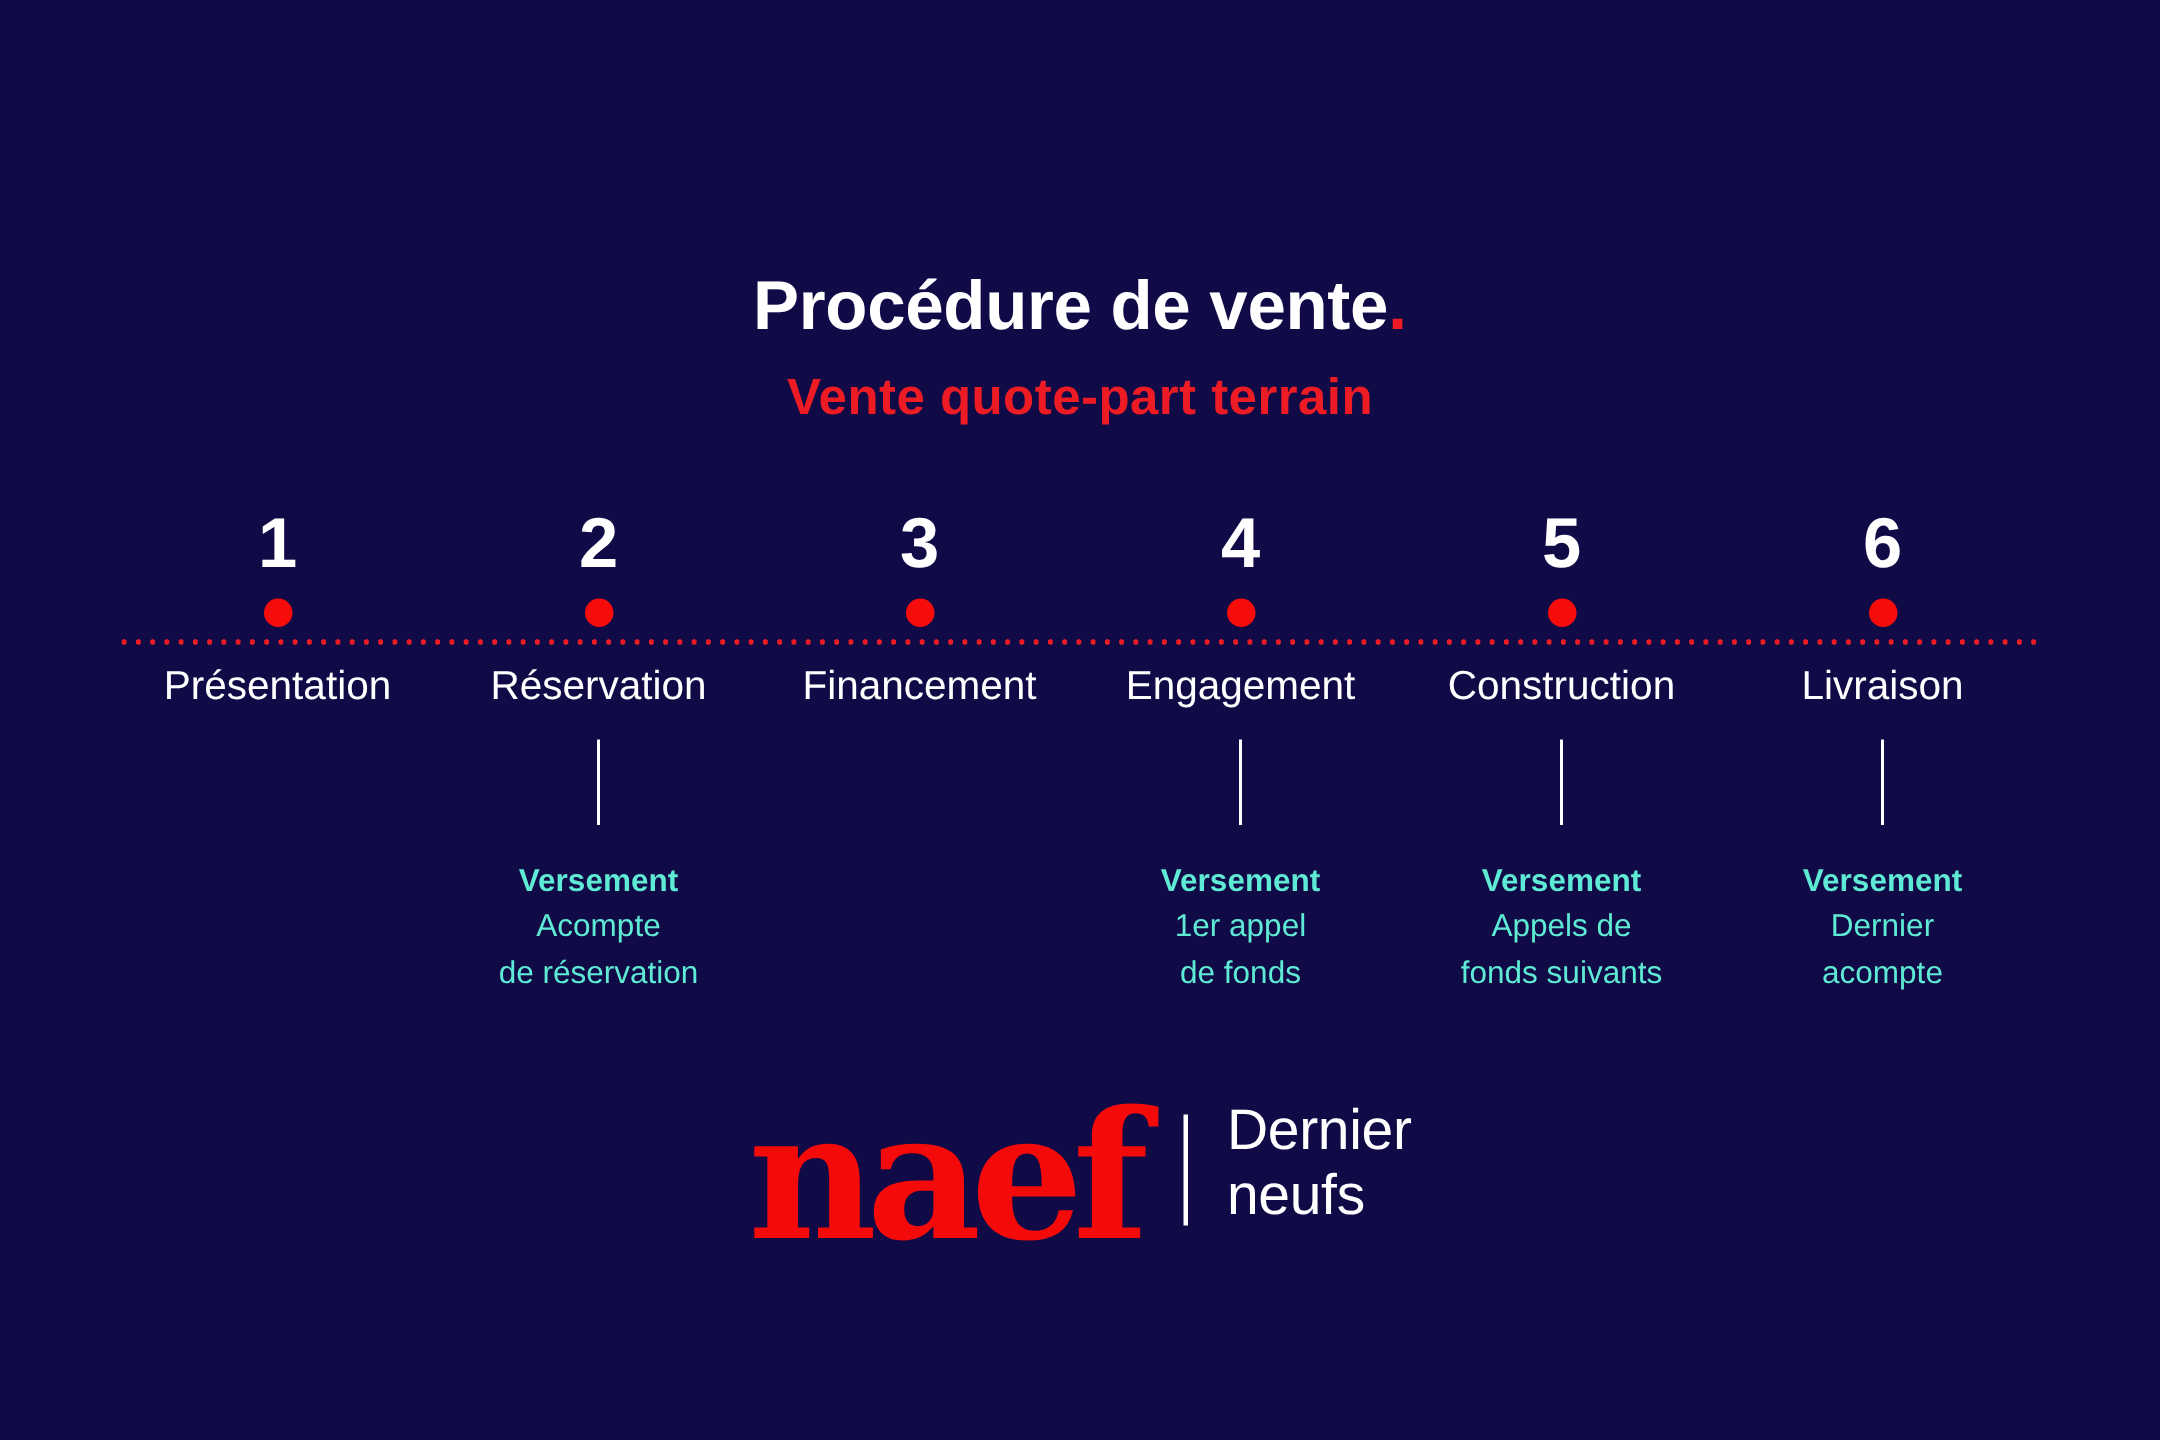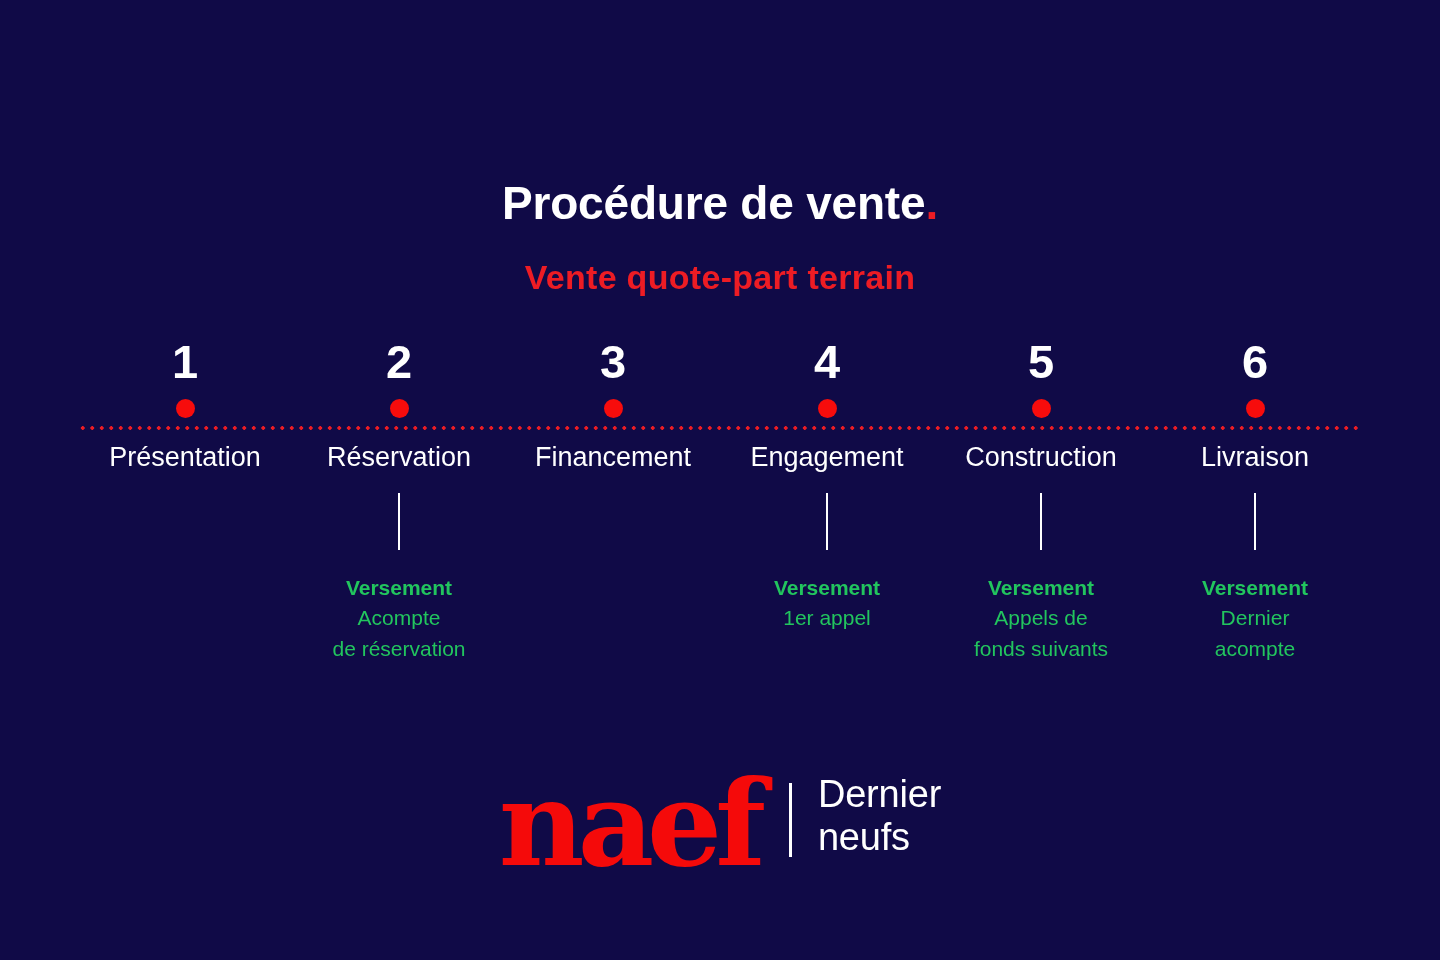--- a/index.html
+++ b/index.html
@@ -29,21 +29,21 @@
     font-size: 46px;
     font-weight: bold;
     color: #ffffff;
     letter-spacing: -0.2px;
     line-height: 1;
   }
   .title .dot {
     color: #ED1C24;
   }
   .subtitle {
-    margin: 12px;
+    margin: 0;
     padding-top: 22px;
     font-size: 34px;
     font-weight: bold;
     color: #ED1C24;
     letter-spacing: 0.3px;
     line-height: 1;
   }
 
   
   .timeline {
@@ -114,38 +114,38 @@
     height: 57px;
     background: #ffffff;
     margin: 22px auto 0 auto;
   }
   .connector.hidden {
     visibility: hidden;
   }
   .detail {
     padding-top: 23px;
     font-size: 21px;
-    color: #22c55e;
+    color: #5eead4;
     line-height: 1.45;
   }
   .detail-title {
     font-weight: bold;
   }
   .detail-lines {
     font-weight: normal;
   }
   .detail.hidden {
     visibility: hidden;
   }
 
   
   .logo {
     position: absolute;
     left: 0;
-    top: 756px;
+    top: 716px;
     width: 1440px;
     display: flex;
     justify-content: center;
     align-items: center;
   }
   .logo-inner {
     display: flex;
     align-items: center;
     height: 120px;
   }
@@ -224,20 +224,21 @@
       </div>
       <div class="step" style="left: 749px;">
         <div class="step-num">4</div>
         <div class="step-node"></div>
         <div class="step-label">Engagement</div>
         <div class="connector"></div>
         <div class="detail">
           <div class="detail-title">Versement</div>
           <div class="detail-lines">
             <div>1er appel</div>
+            <div>de fonds</div>
           </div>
         </div>
       </div>
       <div class="step" style="left: 963px;">
         <div class="step-num">5</div>
         <div class="step-node"></div>
         <div class="step-label">Construction</div>
         <div class="connector"></div>
         <div class="detail">
           <div class="detail-title">Versement</div>

